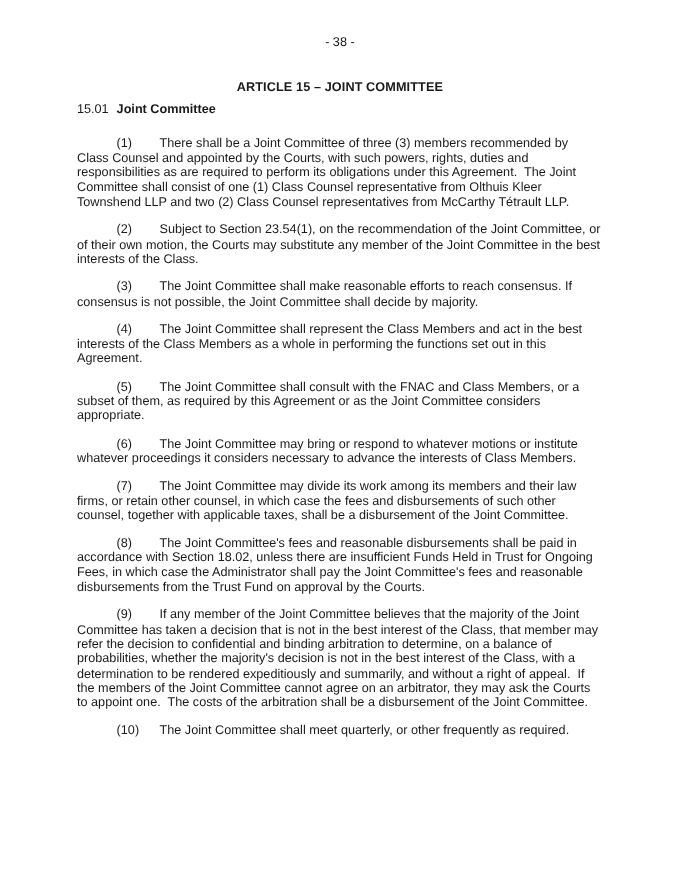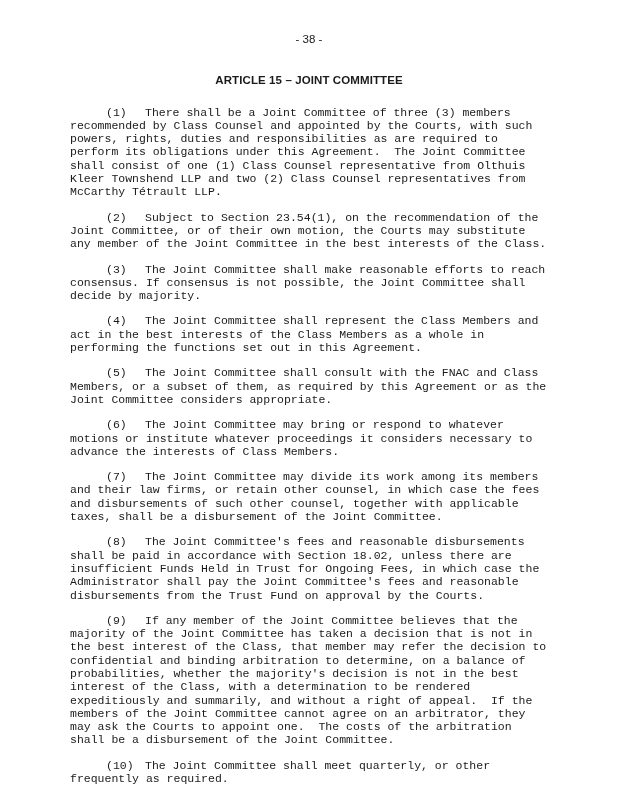--- a/index.html
+++ b/index.html
@@ -31,21 +31,21 @@
   .section-heading {
     margin-top: 6px;
   }
   .section-num {
     display: inline-block;
     width: 36px;
   }
   .section-title {
     font-weight: bold;
   }
-  .paras { display: block; font-family: Liberation Mono, monospace; }
+  .paras { display: block; }
   p.para {
     margin-top: 18px;
     text-indent: 36px;
     white-space: pre-wrap;
   }
   p.para ~ p.para {
     margin-top: 12px;
   }
   .pnum {
     display: inline-block;
@@ -56,20 +56,23 @@
 </style>
 </head>
 <body>
 
 <div class="page">
 
   <div class="page-number">- 38 -</div>
 
   <div class="article-heading">ARTICLE 15 – JOINT COMMITTEE</div>
 
+  <div class="section-heading">
+    <span class="section-num">15.01</span><span class="section-title">Joint Committee</span>
+  </div>
 
   <div class="paras">
     <p class="para"><span class="pnum">(1)</span><span class="ptext">There shall be a Joint Committee of three (3) members recommended by Class Counsel and appointed by the Courts, with such powers, rights, duties and responsibilities as are required to perform its obligations under this Agreement.  The Joint Committee shall consist of one (1) Class Counsel representative from Olthuis Kleer Townshend LLP and two (2) Class Counsel representatives from McCarthy Tétrault LLP.</span></p>
     <p class="para"><span class="pnum">(2)</span><span class="ptext">Subject to Section 23.54(1), on the recommendation of the Joint Committee, or of their own motion, the Courts may substitute any member of the Joint Committee in the best interests of the Class.</span></p>
     <p class="para"><span class="pnum">(3)</span><span class="ptext">The Joint Committee shall make reasonable efforts to reach consensus. If consensus is not possible, the Joint Committee shall decide by majority.</span></p>
     <p class="para"><span class="pnum">(4)</span><span class="ptext">The Joint Committee shall represent the Class Members and act in the best interests of the Class Members as a whole in performing the functions set out in this Agreement.</span></p>
     <p class="para"><span class="pnum">(5)</span><span class="ptext">The Joint Committee shall consult with the FNAC and Class Members, or a subset of them, as required by this Agreement or as the Joint Committee considers appropriate.</span></p>
     <p class="para"><span class="pnum">(6)</span><span class="ptext">The Joint Committee may bring or respond to whatever motions or institute whatever proceedings it considers necessary to advance the interests of Class Members.</span></p>
     <p class="para"><span class="pnum">(7)</span><span class="ptext">The Joint Committee may divide its work among its members and their law firms, or retain other counsel, in which case the fees and disbursements of such other counsel, together with applicable taxes, shall be a disbursement of the Joint Committee.</span></p>
     <p class="para"><span class="pnum">(8)</span><span class="ptext">The Joint Committee's fees and reasonable disbursements shall be paid in accordance with Section 18.02, unless there are insufficient Funds Held in Trust for Ongoing Fees, in which case the Administrator shall pay the Joint Committee's fees and reasonable disbursements from the Trust Fund on approval by the Courts.</span></p>

